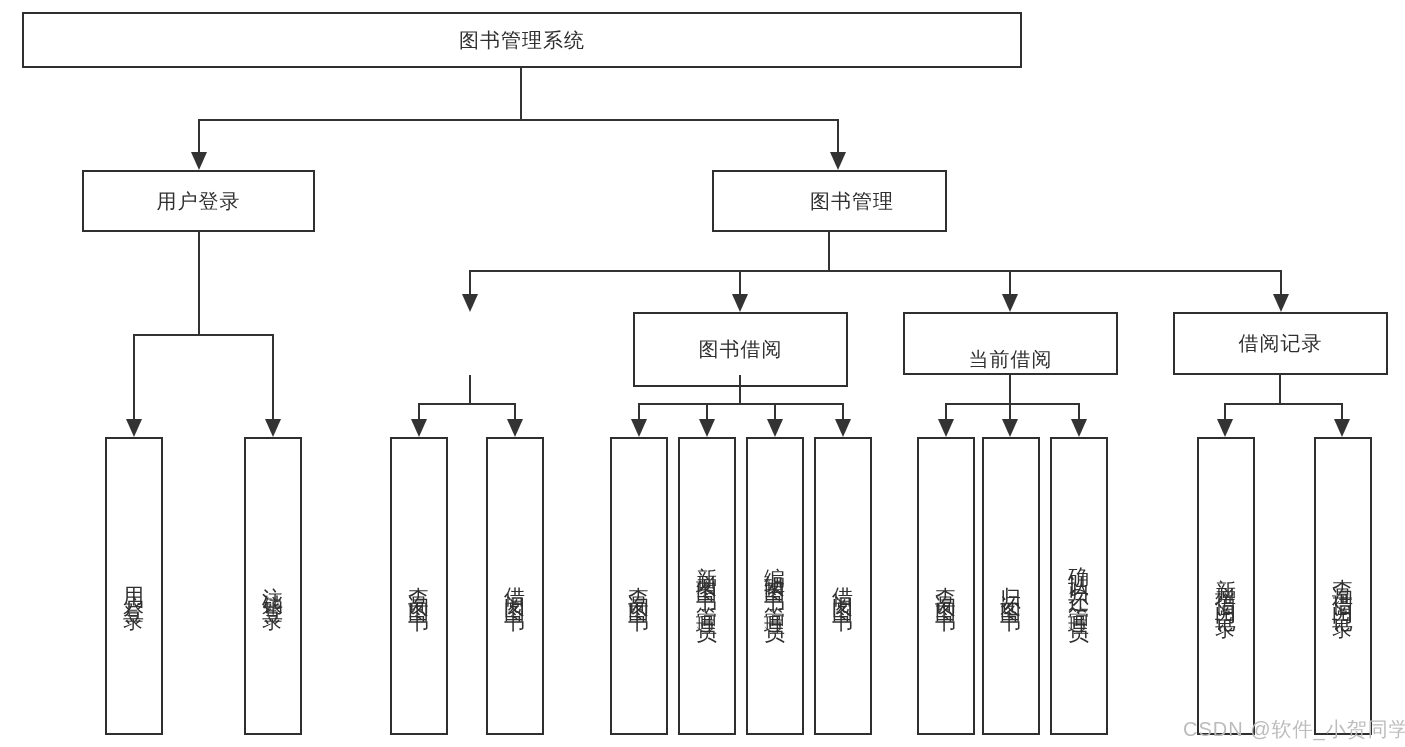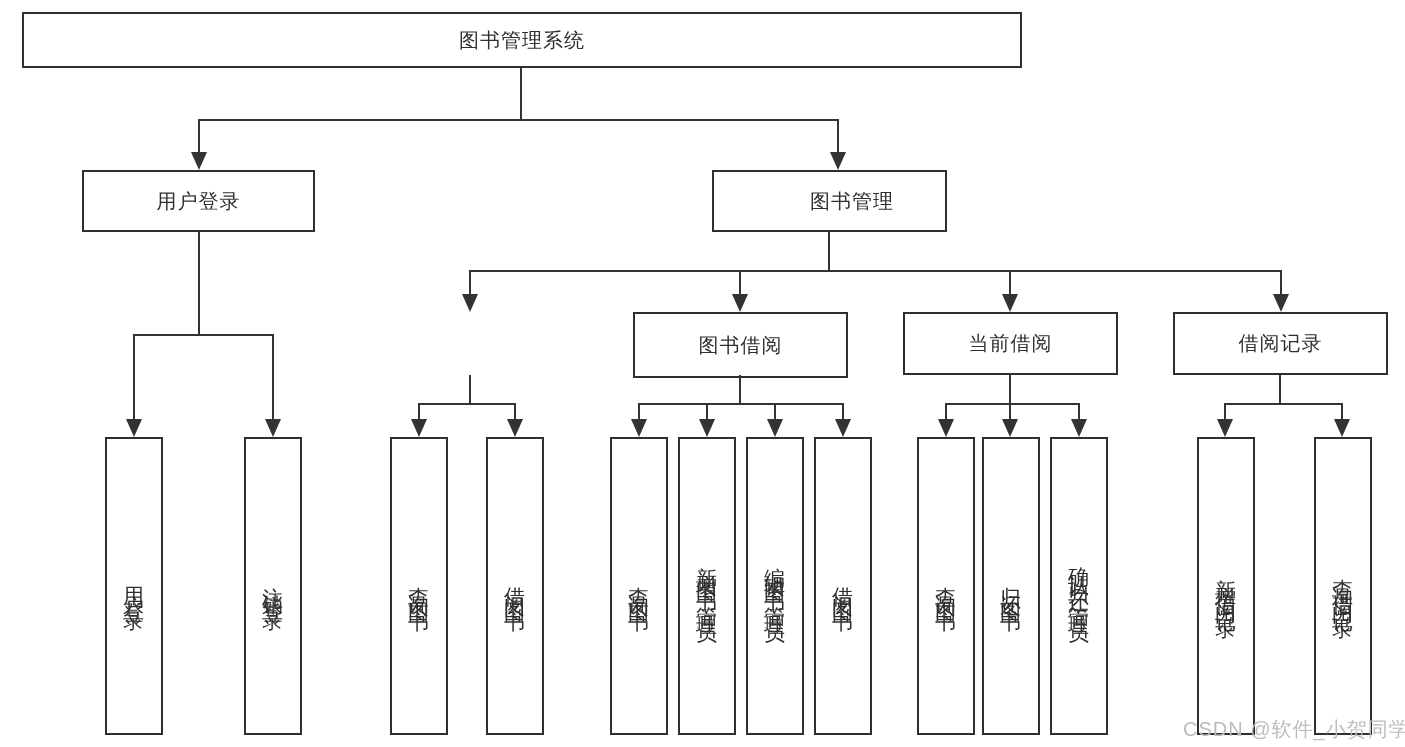--- a/index.html
+++ b/index.html
@@ -87,24 +87,24 @@
   <div class="hline" style="left:469px;top:270px;width:813px;"></div>
   <div class="vline" style="left:469px;top:270px;height:34px;"></div>
   <div class="arrow" style="left:462px;top:294px;"></div>
   <div class="vline" style="left:739px;top:270px;height:34px;"></div>
   <div class="arrow" style="left:732px;top:294px;"></div>
   <div class="vline" style="left:1009px;top:270px;height:34px;"></div>
   <div class="arrow" style="left:1002px;top:294px;"></div>
   <div class="vline" style="left:1280px;top:270px;height:34px;"></div>
   <div class="arrow" style="left:1273px;top:294px;"></div>
 
-  <div class="box" style="left:633px;top:312px;width:215px;height:66px;">
+  <div class="box" style="left:633px;top:312px;width:215px;height:75px;">
     <span>图书借阅</span>
   </div>
-  <div class="box" style="left:903px;top:312px;width:215px;height:63px;">
+  <div class="box" style="left:903px;top:312px;width:215px;height:63px;align-items:flex-end;">
     <span>当前借阅</span>
   </div>
   <div class="box" style="left:1173px;top:312px;width:215px;height:63px;">
     <span>借阅记录</span>
   </div>
 
   <div class="vline" style="left:469px;top:375px;height:30px;"></div>
   <div class="hline" style="left:418px;top:403px;width:98px;"></div>
   <div class="vline" style="left:418px;top:403px;height:24px;"></div>
   <div class="arrow" style="left:411px;top:419px;"></div>

